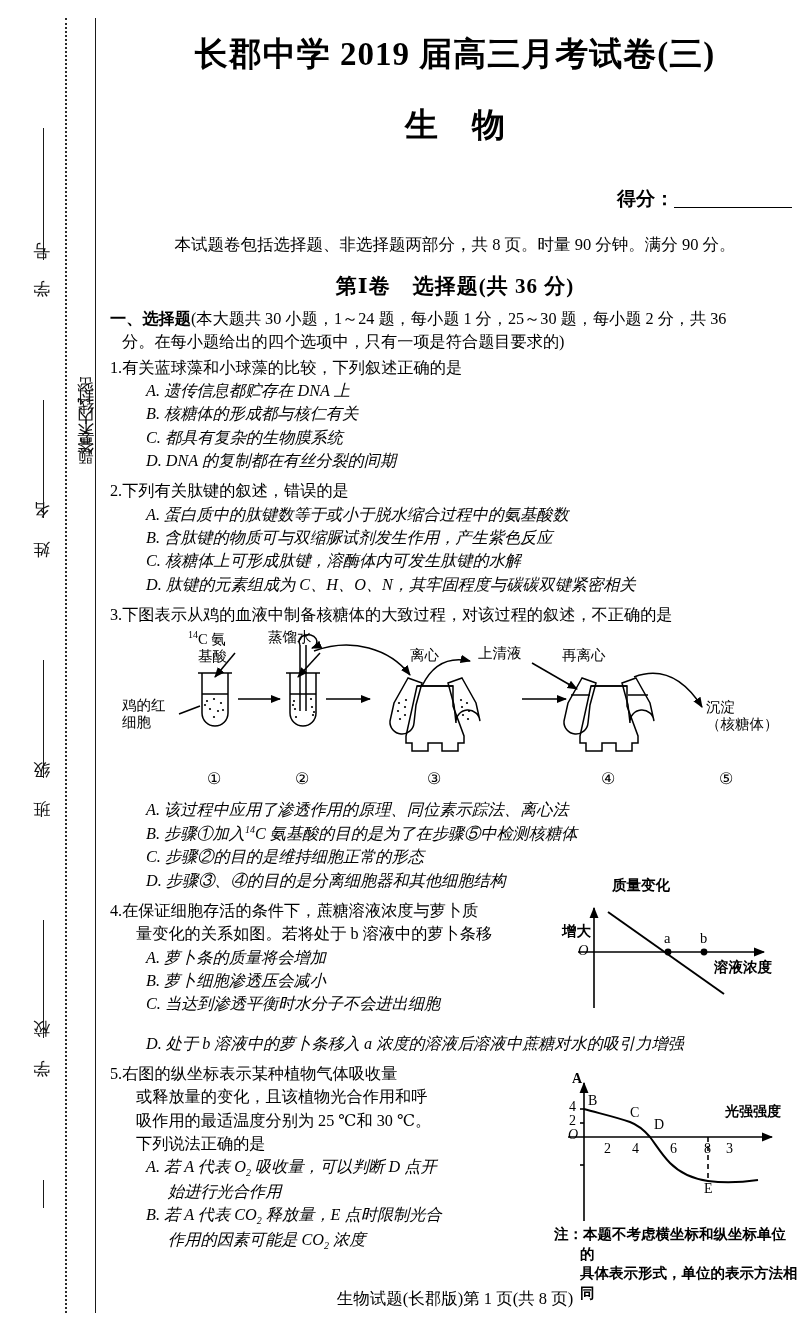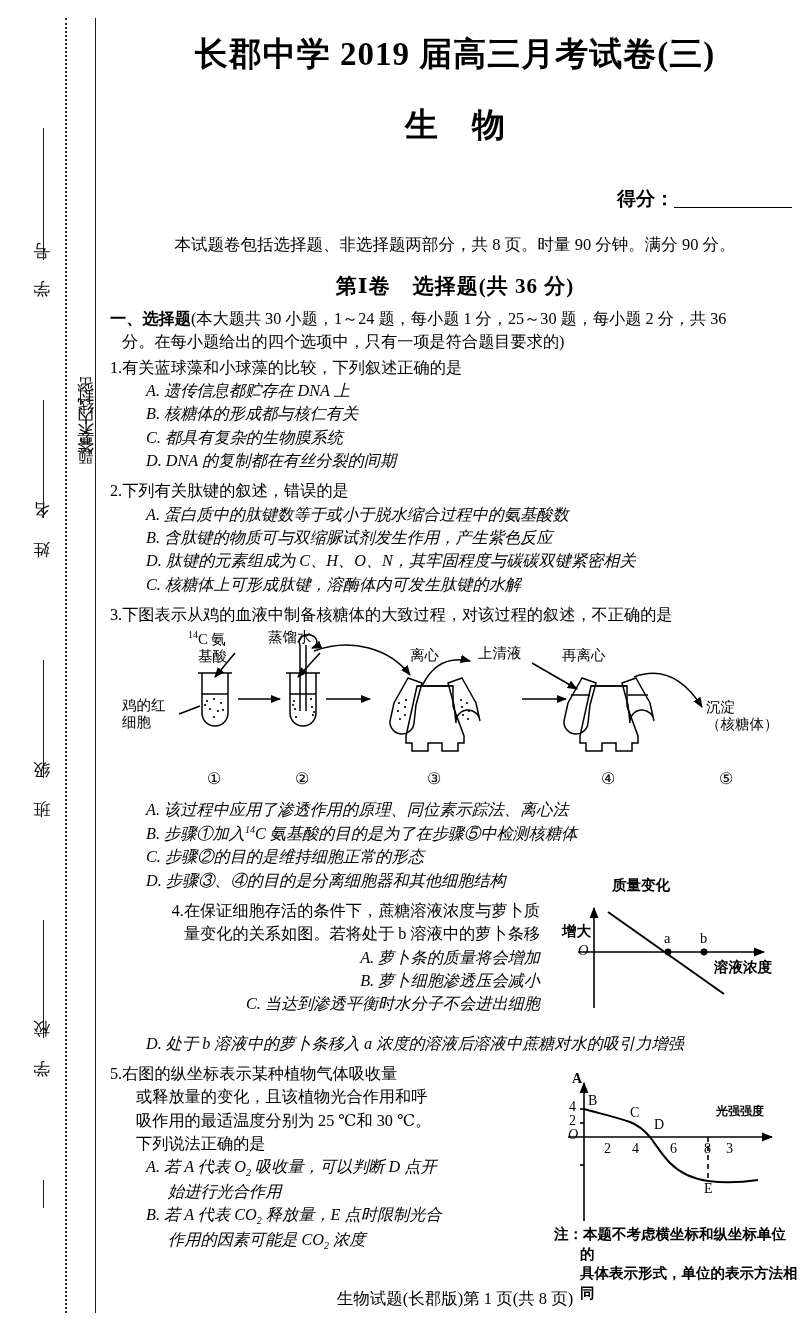--- a/index.html
+++ b/index.html
@@ -93,21 +93,21 @@
 
   .note-q5 { position: absolute; right: 0px; top: 1225px; width: 246px; font-size: 14.5px;
              font-weight: 700; line-height: 1.35; }
   .note-q5 .ind { display: block; padding-left: 26px; text-indent: -26px; }
   .note-q5 .ind2 { display: block; padding-left: 26px; }
 
   .footer { position: absolute; left: 0; top: 1288px; width: 690px; text-align: center;
             font-size: 16.5px; }
 
   .q5left { width: 348px; }
-  .q4left { width: 430px; text-align: right; }
+  .q4left { width: 430px; }
 </style>
 </head>
 <body>
 
 <div id="seal-margin">
   <div class="v-line-dotted"></div>
   <div class="v-line-inner"></div>
 
   <div class="vrule" style="top:128px;height:132px;"></div>
   <div class="vrule" style="top:400px;height:118px;"></div>
@@ -152,22 +152,22 @@
     <div class="opt">C. 都具有复杂的生物膜系统</div>
     <div class="opt">D. DNA 的复制都在有丝分裂的间期</div>
   </div>
 
   <div class="q-block">
     <div class="q-head">
       <span>2.</span><span>下列有关肽键的叙述，错误的是</span>
     </div>
     <div class="opt">A. 蛋白质中的肽键数等于或小于脱水缩合过程中的氨基酸数</div>
     <div class="opt">B. 含肽键的物质可与双缩脲试剂发生作用，产生紫色反应</div>
+    <div class="opt">C. 核糖体上可形成肽键，溶酶体内可发生肽键的水解</div>
     <div class="opt">D. 肽键的元素组成为 C、H、O、N，其牢固程度与碳碳双键紧密相关</div>
-    <div class="opt">C. 核糖体上可形成肽键，溶酶体内可发生肽键的水解</div>
   </div>
 
   <div class="q-block">
     <div class="q-head">
       <span>3.</span><span>下图表示从鸡的血液中制备核糖体的大致过程，对该过程的叙述，不正确的是</span>
     </div>
 
     <div id="fig-q3">
       <svg width="660" height="168" viewBox="0 0 660 168">
         <g stroke="#000" fill="none" stroke-width="1.5">
@@ -361,21 +361,21 @@
     <div class="g5lab" style="left:11px;top:38px;">2</div>
     <div class="g5lab" style="left:30px;top:18px;">B</div>
     <div class="g5lab" style="left:72px;top:30px;">C</div>
     <div class="g5lab" style="left:96px;top:42px;">D</div>
     <div class="g5lab" style="left:146px;top:106px;">E</div>
     <div class="g5lab" style="left:46px;top:66px;">2</div>
     <div class="g5lab" style="left:74px;top:66px;">4</div>
     <div class="g5lab" style="left:112px;top:66px;">6</div>
     <div class="g5lab" style="left:146px;top:66px;">8</div>
     <div class="g5lab" style="left:168px;top:66px;">3</div>
-    <div class="g5lab" style="left:158px;top:28px;font-weight:700;font-size:12px;">光强强度</div>
+    <div class="g5lab" style="left:167px;top:28px;font-weight:700;font-size:14px;">光强强度</div>
   </div>
 
   <div class="note-q5">
     <span class="ind">注：本题不考虑横坐标和纵坐标单位的</span>
     <span class="ind2">具体表示形式，单位的表示方法相同</span>
   </div>
 
   <div class="footer">生物试题(长郡版)第 1 页(共 8 页)</div>
 </div>
 

